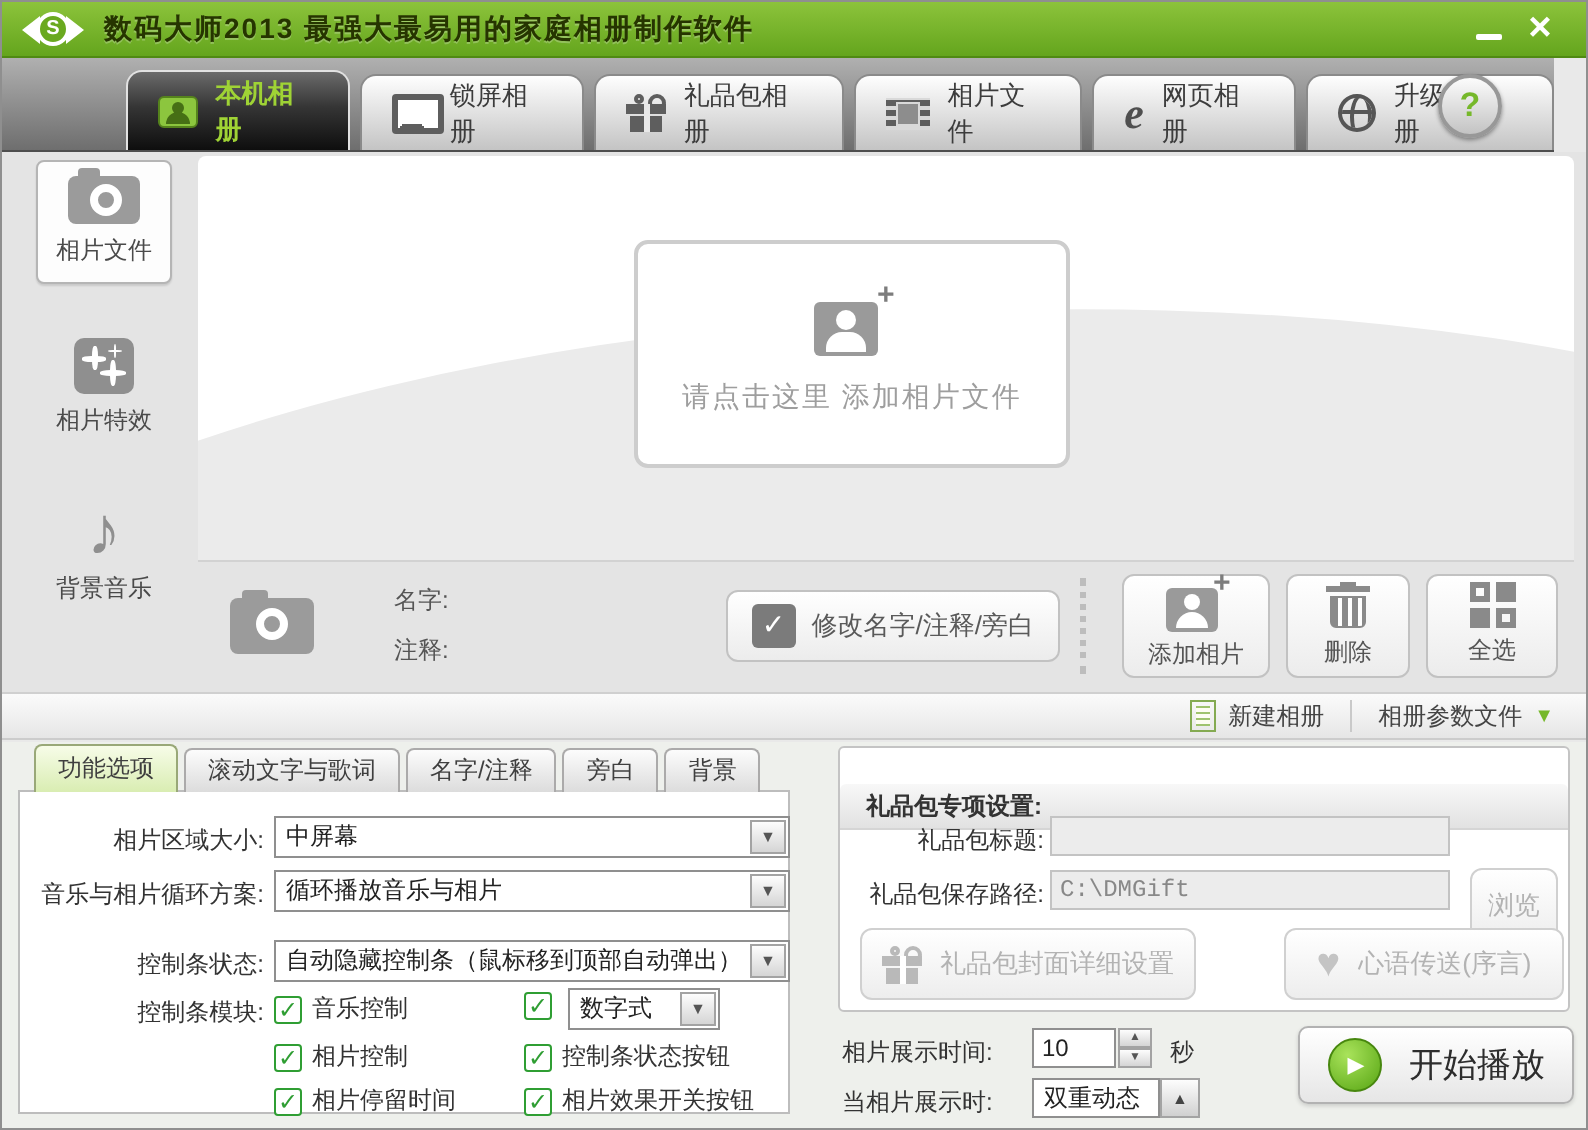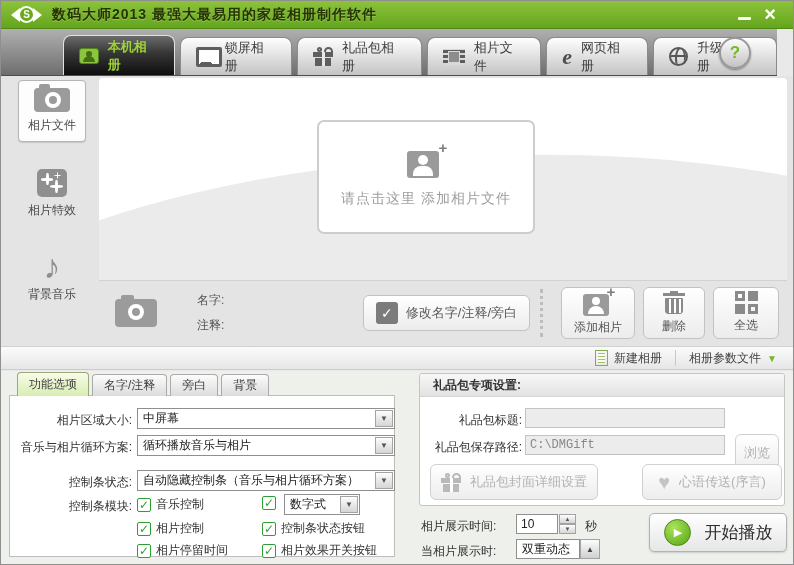--- a/index.html
+++ b/index.html
@@ -140,21 +140,21 @@
   .sel .val { flex:1; padding:0 5px; font-size:12px; color:#222; white-space:nowrap; overflow:hidden; }
   .sel .abtn { width:18px; align-self:stretch; margin:1px; background:linear-gradient(#fdfdfd,#d5d5d5); border:1px solid #a3a3a3;
     display:flex; align-items:center; justify-content:center; font-size:8px; color:#555; cursor:pointer; }
   .cbrow { position:absolute; display:flex; align-items:center; gap:5px; font-size:12px; color:#333; }
   .cb { width:14px; height:14px; background:#fff; border:1px solid #2f9e33; border-radius:2px; color:#2f9e33;
     font-size:12px; font-weight:bold; display:flex; align-items:center; justify-content:center; line-height:1; cursor:pointer; }
 
   .right-panel { position:absolute; left:418px; right:8px; top:1px; bottom:7px; }
   .gift-box { position:absolute; top:1px; left:0; right:0; height:133px; background:#fff; border:1px solid #c4c4c4; border-radius:3px; }
   .gift-head { height:23px; background:linear-gradient(#f8f8f8,#e2e2e2); border-bottom:1px solid #d5d5d5;
-    display:flex; align-items:center; padding-left:13px; font-size:12px; font-weight:bold; color:#333; border-radius:3px 3px 0 0; }
+    display:flex; align-items:center; padding-left:13px; font-size:12px; font-weight:bold; color:#333; border-radius:3px 3px 0 0;margin-top:18px; }
   .glabel { position:absolute; font-size:12px; color:#333; text-align:right; width:100px; left:2px; }
   .ginput { position:absolute; height:20px; background:#ececec; border:1px solid #c3c3c3; font-size:12px; color:#888; padding:0 4px; }
   .mono { font-family:"Liberation Mono","DejaVu Sans Mono",monospace; }
   .dis-btn { position:absolute; display:flex; align-items:center; justify-content:center; gap:9px; height:36px;
     background:linear-gradient(#ffffff,#ededed); border:1px solid #d0d0d0; border-radius:6px; font-size:13px; color:#b3b3b3; cursor:pointer; }
   .ico-gift2 { position:relative; width:20px; height:19px; }
   .ico-gift2::before { content:""; position:absolute; top:5px; left:0; width:20px; height:5px; background:#b9b9b9; }
   .ico-gift2::after { content:""; position:absolute; top:11px; left:2px; width:16px; height:8px; background:#b9b9b9; }
   .ico-gift2 .ribbon { position:absolute; top:5px; left:8.5px; width:3px; height:14px; background:#fff; z-index:1; }
   .ico-gift2 .bow { position:absolute; top:0; left:4px; width:5px; height:5px; border:2px solid #b9b9b9; border-radius:50%; }
@@ -309,20 +309,23 @@
   </div>
 
   <div class="bottom">
 
     <div class="left-panel">
       <div class="panel-tabs">
         <div class="ptab active">
             <span>功能选项</span>
           </div>
         <div class="ptab">
+            <span>滚动文字与歌词</span>
+          </div>
+        <div class="ptab">
             <span>名字/注释</span>
           </div>
         <div class="ptab">
             <span>旁白</span>
           </div>
         <div class="ptab">
             <span>背景</span>
           </div>
       </div>
       <div class="panel-body">
@@ -333,21 +336,21 @@
         </div>
 
         <span class="fl flabel" style="top:43px;">音乐与相片循环方案:</span>
         <div class="sel" style="left:127px; top:39px; width:258px;">
           <span class="val">循环播放音乐与相片</span>
           <span class="abtn">▼</span>
         </div>
 
         <span class="fl flabel" style="top:78px;">控制条状态:</span>
         <div class="sel" style="left:127px; top:74px; width:258px;">
-          <span class="val">自动隐藏控制条（音乐与相片循环方案）</span>
+          <span class="val">自动隐藏控制条（鼠标移到顶部自动弹出）</span>
           <span class="abtn">▼</span>
         </div>
 
         <span class="fl flabel" style="top:102px;">控制条模块:</span>
 
         <div class="cbrow" style="left:127px; top:100px;">
           <span class="cb">✓</span>
           <span>音乐控制</span>
         </div>
         <div class="cbrow" style="left:252px; top:100px;">

